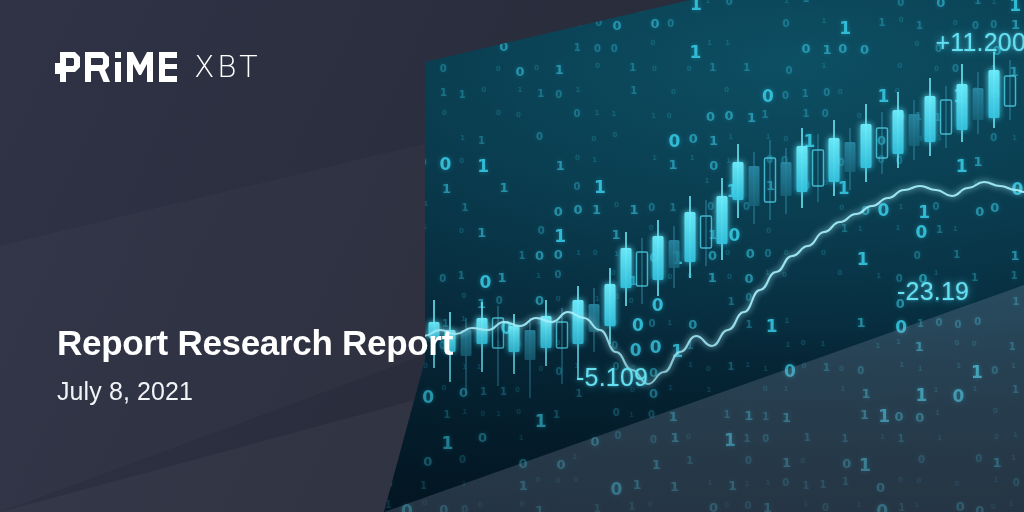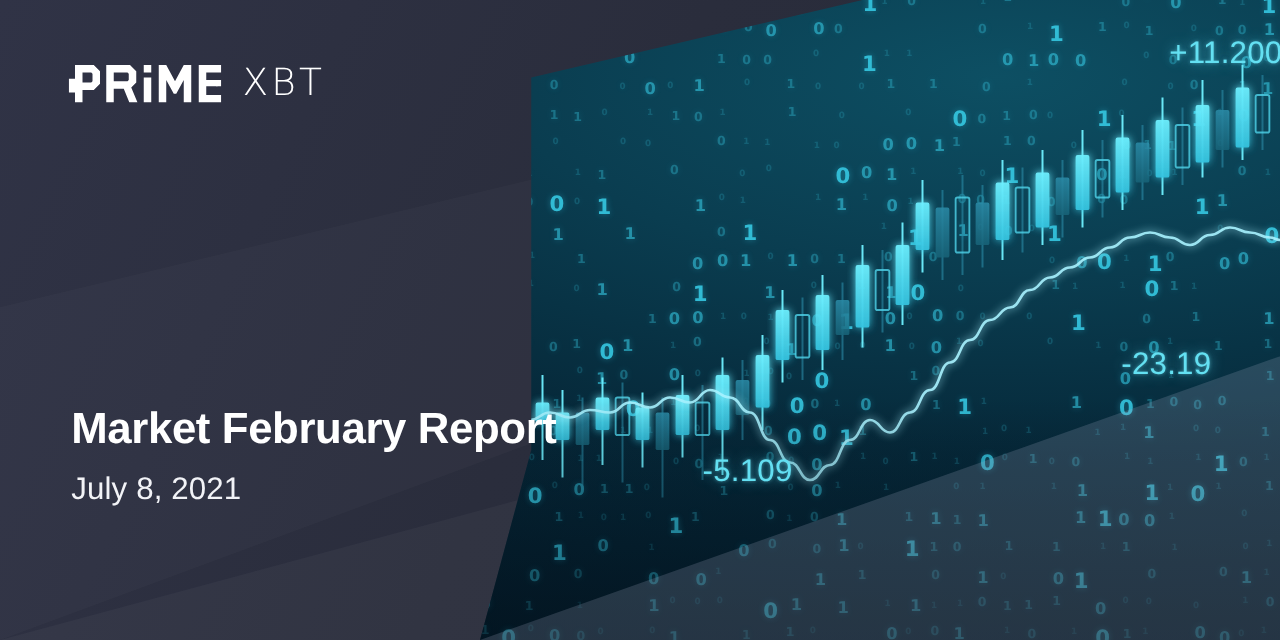--- a/index.html
+++ b/index.html
@@ -101,21 +101,21 @@
     position: absolute;
     color: #63e0f2;
     font-family: "Liberation Sans", sans-serif;
     font-weight: 400;
     text-shadow: 0 0 10px rgba(80,210,235,0.65), 0 0 3px rgba(120,230,245,0.5);
     white-space: nowrap;
     letter-spacing: 0.2px;
   }
   #annot-high { top: 28px;  right: -2px; font-size: 25px; }
   #annot-mid  { top: 277px; left: 897px; font-size: 25px; }
-  #annot-low  { top: 363px; left: 562px; font-size: 25px; }
+  #annot-low  { top: 363px; left: 576px; font-size: 25px; }
 
   
   .logo {
     position: absolute;
     top: 49px;
     left: 55px;
     display: flex;
     align-items: center;
     gap: 17px;
   }
@@ -769,17 +769,17 @@
 
           <path d="M208 0 L244 0 L244 12 L220 12 L220 24 L238 24 L238 34 L220 34 L220 48 L244 48 L244 60 L208 60 Z"></path>
           <path d="M236 24 L244 24 L244 34 L236 34 Z"></path>
         </g>
       </svg>
     </div>
     <div class="logo-xbt">XBT</div>
   </div>
 
   <div class="headline-block">
-    <h1 class="headline">Market February Report</h1>
+    <h1 class="headline">Report Research Report</h1>
     <p class="subhead">July 8, 2021</p>
   </div>
 
 </div>
 
 </body></html>

